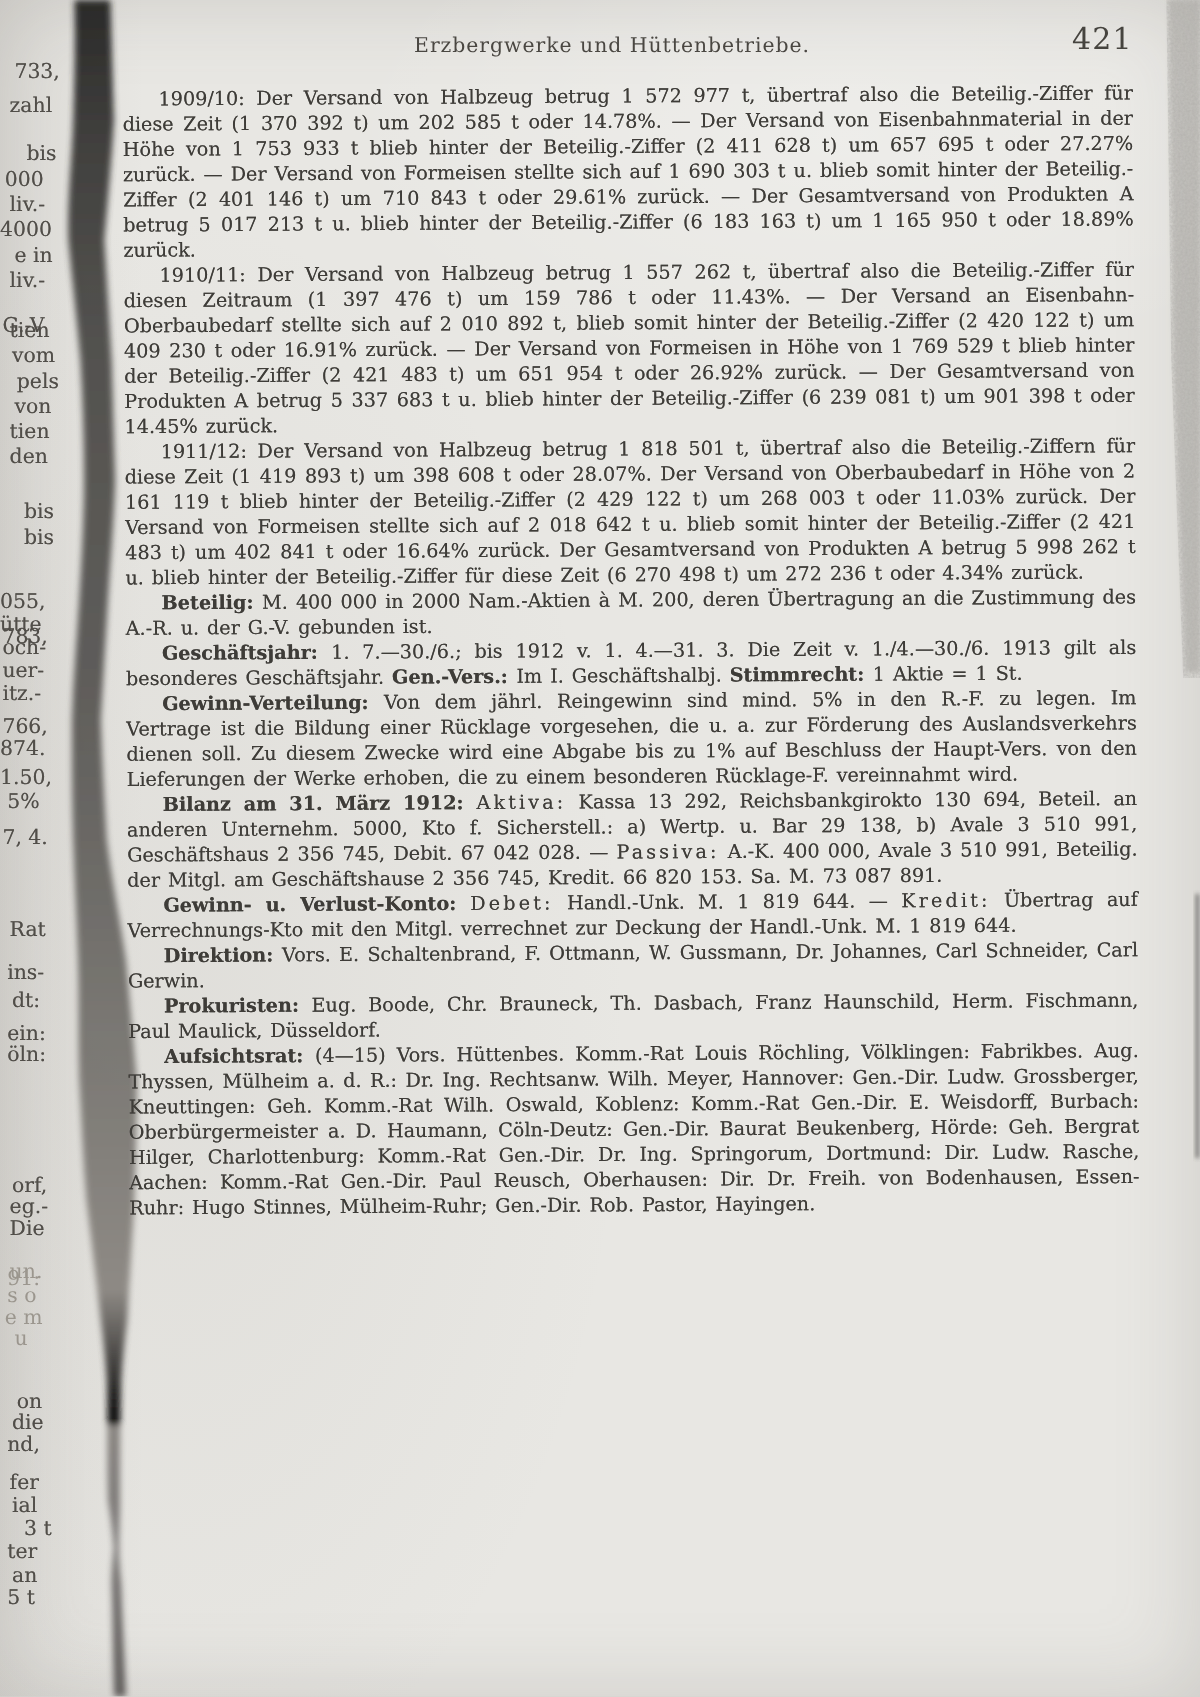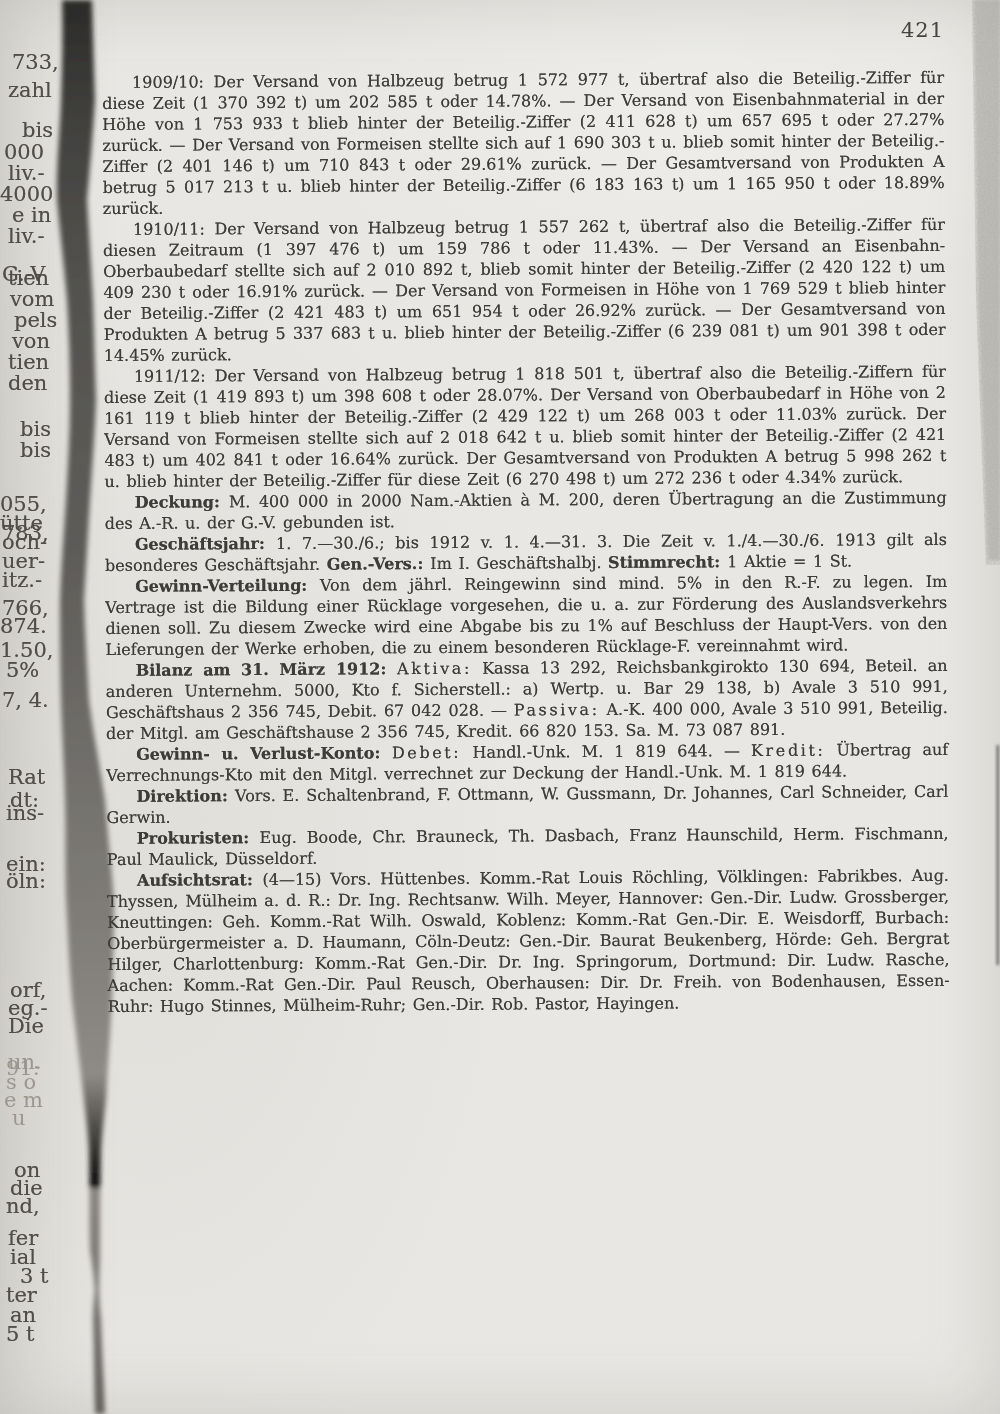--- a/index.html
+++ b/index.html
@@ -19,39 +19,39 @@
   .scan::before{
     content:"";position:absolute;inset:0;pointer-events:none;
     background:
       radial-gradient(ellipse 600px 300px at 70% 8%, rgba(255,255,255,.25), transparent 70%),
       radial-gradient(ellipse 500px 900px at 15% 60%, rgba(150,145,138,.10), transparent 75%),
       linear-gradient(90deg, rgba(140,135,128,.12), transparent 12%);
   }
   .gutter-svg{position:absolute;left:0;top:0;}
   .page-number{
     position:absolute;right:56px;top:18px;
-    font-size:21px;color:#46443f;letter-spacing:1px;
+    font-size:25px;color:#46443f;letter-spacing:1px;
   }
   .running-head{
     position:absolute;left:260px;top:28px;width:500px;
     text-align:center;font-size:17px;letter-spacing:.8px;color:#4a4742;
   }
   .body-text{
     position:absolute;left:102px;top:72px;width:842px;
     transform:rotate(-0.35deg);transform-origin:0 0;
     font-size:16px;line-height:21px;color:var(--ink);
     text-align:justify;word-spacing:1.5px;
     text-shadow:0 0 .45px rgba(62,60,56,.75);
   }
   .para{margin:0;text-indent:30px;}
   .lead{font-weight:bold;}
   .spaced{letter-spacing:2.6px;}
   .left-margin{
     position:absolute;left:0;top:0;width:62px;height:1124px;
-    font-size:21px;color:#514e49;
+    font-size:17px;color:#514e49;
     text-shadow:0 0 .5px rgba(80,77,72,.6);
   }
   .left-margin span{position:absolute;white-space:nowrap;}
   .left-margin span.faint{color:#9b968e;text-shadow:none;}
 </style>
 </head>
 <body>
 
 <div class="scan">
 
@@ -124,21 +124,21 @@
       <span style="top: 511px; left: 0px;">ütte</span>
       <span style="top: 530px; left: 2px;">och-</span>
       <span style="top: 549px; left: 2px;">uer-</span>
       <span style="top: 568px; left: 2px;">itz.-</span>
       <span style="top: 596px; left: 2px;">766,</span>
       <span style="top: 614px; left: 0px;">874.</span>
       <span style="top: 638px; left: 0px;">1.50,</span>
       <span style="top: 658px; left: 6px;">5%</span>
       <span style="top: 688px; left: 2px;">7, 4.</span>
       <span style="top: 765px; left: 8px;">Rat</span>
-      <span style="top: 788px; left: 10px;">dt:</span>
+      <span style="top: 824px; left: 10px;">dt:</span>
       <span style="top: 801px; left: 6px;">ins-</span>
       <span style="top: 852px; left: 6px;">ein:</span>
       <span style="top: 869px; left: 6px;">öln:</span>
       <span style="top: 978px; left: 10px;">orf,</span>
       <span style="top: 996px; left: 8px;">eg.-</span>
       <span style="top: 1014px; left: 8px;">Die</span>
       <span class="faint" style="top: 1032px; left: 6px; margin-top: 24px;">91:</span>
       <span class="faint" style="top: 1050px; left: 8px;">un.</span>
       <span class="faint" style="top: 1070px; left: 6px;">s o</span>
       <span class="faint" style="top: 1088px; left: 4px;">e m</span>
@@ -147,27 +147,28 @@
       <span style="top: 1176px; left: 10px;">die</span>
       <span style="top: 1194px; left: 6px;">nd,</span>
       <span style="top: 1226px; left: 8px;">fer</span>
       <span style="top: 1245px; left: 10px;">ial</span>
       <span style="top: 1264px; left: 20px;">3 t</span>
       <span style="top: 1283px; left: 6px;">ter</span>
       <span style="top: 1303px; left: 10px;">an</span>
       <span style="top: 1322px; left: 6px;">5 t</span>
     </div>
 
+  <div class="running-head">Erzbergwerke und Hüttenbetriebe.</div>
   <div class="page-number">421</div>
 
   <div class="body-text">
       <p class="para"><span>1909/10: Der Versand von Halbzeug betrug 1 572 977 t, übertraf also die Beteilig.-Ziffer für diese Zeit (1 370 392 t) um 202 585 t oder 14.78%. — Der Versand von Eisenbahnmaterial in der Höhe von 1 753 933 t blieb hinter der Beteilig.-Ziffer (2 411 628 t) um 657 695 t oder 27.27% zurück. — Der Versand von Formeisen stellte sich auf 1 690 303 t u. blieb somit hinter der Beteilig.-Ziffer (2 401 146 t) um 710 843 t oder 29.61% zurück. — Der Gesamtversand von Produkten A betrug 5 017 213 t u. blieb hinter der Beteilig.-Ziffer (6 183 163 t) um 1 165 950 t oder 18.89% zurück.</span></p>
       <p class="para"><span>1910/11: Der Versand von Halbzeug betrug 1 557 262 t, übertraf also die Beteilig.-Ziffer für diesen Zeitraum (1 397 476 t) um 159 786 t oder 11.43%. — Der Versand an Eisenbahn-Oberbaubedarf stellte sich auf 2 010 892 t, blieb somit hinter der Beteilig.-Ziffer (2 420 122 t) um 409 230 t oder 16.91% zurück. — Der Versand von Formeisen in Höhe von 1 769 529 t blieb hinter der Beteilig.-Ziffer (2 421 483 t) um 651 954 t oder 26.92% zurück. — Der Gesamtversand von Produkten A betrug 5 337 683 t u. blieb hinter der Beteilig.-Ziffer (6 239 081 t) um 901 398 t oder 14.45% zurück.</span></p>
       <p class="para"><span>1911/12: Der Versand von Halbzeug betrug 1 818 501 t, übertraf also die Beteilig.-Ziffern für diese Zeit (1 419 893 t) um 398 608 t oder 28.07%.  Der Versand von Oberbaubedarf in Höhe von 2 161 119 t blieb hinter der Beteilig.-Ziffer (2 429 122 t) um 268 003 t oder 11.03% zurück.  Der Versand von Formeisen stellte sich auf 2 018 642 t u. blieb somit hinter der Beteilig.-Ziffer (2 421 483 t) um 402 841 t oder 16.64% zurück.  Der Gesamtversand von Produkten A betrug 5 998 262 t u. blieb hinter der Beteilig.-Ziffer für diese Zeit (6 270 498 t) um 272 236 t oder 4.34% zurück.</span></p>
-      <p class="para"><span class="lead">Deckung: </span><span>M. 400 000 in 2000 Nam.-Aktien à M. 200, deren Übertragung an die Zustimmung des A.-R. u. der G.-V. gebunden ist.</span></p>
+      <p class="para"><span class="lead">Beteilig: </span><span>M. 400 000 in 2000 Nam.-Aktien à M. 200, deren Übertragung an die Zustimmung des A.-R. u. der G.-V. gebunden ist.</span></p>
       <p class="para"><span class="lead">Geschäftsjahr: </span><span>1. 7.—30./6.; bis 1912 v. 1. 4.—31. 3.  Die Zeit v. 1./4.—30./6. 1913 gilt als besonderes Geschäftsjahr.    </span><span class="lead">Gen.-Vers.: </span><span>Im I. Geschäftshalbj.    </span><span class="lead">Stimmrecht: </span><span>1 Aktie = 1 St.</span></p>
       <p class="para"><span class="lead">Gewinn-Verteilung: </span><span>Von dem jährl. Reingewinn sind mind. 5% in den R.-F. zu legen. Im Vertrage ist die Bildung einer Rücklage vorgesehen, die u. a. zur Förderung des Auslandsverkehrs dienen soll.  Zu diesem Zwecke wird eine Abgabe bis zu 1% auf Beschluss der Haupt-Vers. von den Lieferungen der Werke erhoben, die zu einem besonderen Rücklage-F. vereinnahmt wird.</span></p>
       <p class="para"><span class="lead">Bilanz am 31. März 1912: </span><span class="spaced">Aktiva:</span><span> Kassa 13 292, Reichsbankgirokto 130 694, Beteil. an anderen Unternehm. 5000, Kto f. Sicherstell.: a) Wertp. u. Bar 29 138, b) Avale 3 510 991, Geschäftshaus 2 356 745, Debit. 67 042 028. — </span><span class="spaced">Passiva:</span><span> A.-K. 400 000, Avale 3 510 991, Beteilig. der Mitgl. am Geschäftshause 2 356 745, Kredit. 66 820 153.  Sa. M. 73 087 891.</span></p>
       <p class="para"><span class="lead">Gewinn- u. Verlust-Konto: </span><span class="spaced">Debet:</span><span> Handl.-Unk. M. 1 819 644. — </span><span class="spaced">Kredit:</span><span> Übertrag auf Verrechnungs-Kto mit den Mitgl. verrechnet zur Deckung der Handl.-Unk. M. 1 819 644.</span></p>
       <p class="para"><span class="lead">Direktion: </span><span>Vors. E. Schaltenbrand, F. Ottmann, W. Gussmann, Dr. Johannes, Carl Schneider, Carl Gerwin.</span></p>
       <p class="para"><span class="lead">Prokuristen: </span><span>Eug. Boode, Chr. Brauneck, Th. Dasbach, Franz Haunschild, Herm. Fischmann, Paul Maulick, Düsseldorf.</span></p>
       <p class="para"><span class="lead">Aufsichtsrat: </span><span>(4—15) Vors. Hüttenbes. Komm.-Rat Louis Röchling, Völklingen: Fabrikbes. Aug. Thyssen, Mülheim a. d. R.: Dr. Ing. Rechtsanw. Wilh. Meyer, Hannover: Gen.-Dir. Ludw. Grossberger, Kneuttingen: Geh. Komm.-Rat Wilh. Oswald, Koblenz: Komm.-Rat Gen.-Dir. E. Weisdorff, Burbach: Oberbürgermeister a. D. Haumann, Cöln-Deutz: Gen.-Dir. Baurat Beukenberg, Hörde: Geh. Bergrat Hilger, Charlottenburg: Komm.-Rat Gen.-Dir. Dr. Ing. Springorum, Dortmund: Dir. Ludw. Rasche, Aachen: Komm.-Rat Gen.-Dir. Paul Reusch, Oberhausen: Dir. Dr. Freih. von Bodenhausen, Essen-Ruhr: Hugo Stinnes, Mülheim-Ruhr; Gen.-Dir. Rob. Pastor, Hayingen.</span></p>
     </div>
 
 </div>

